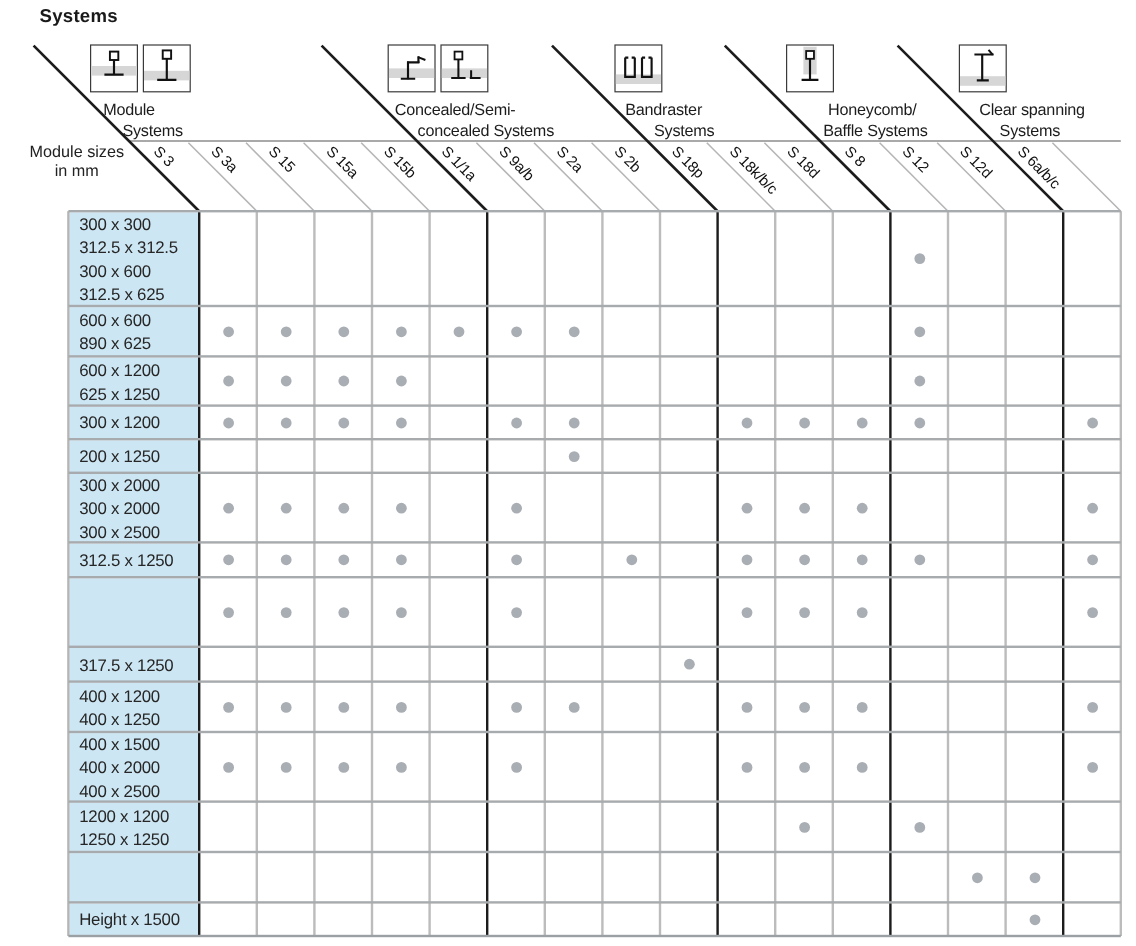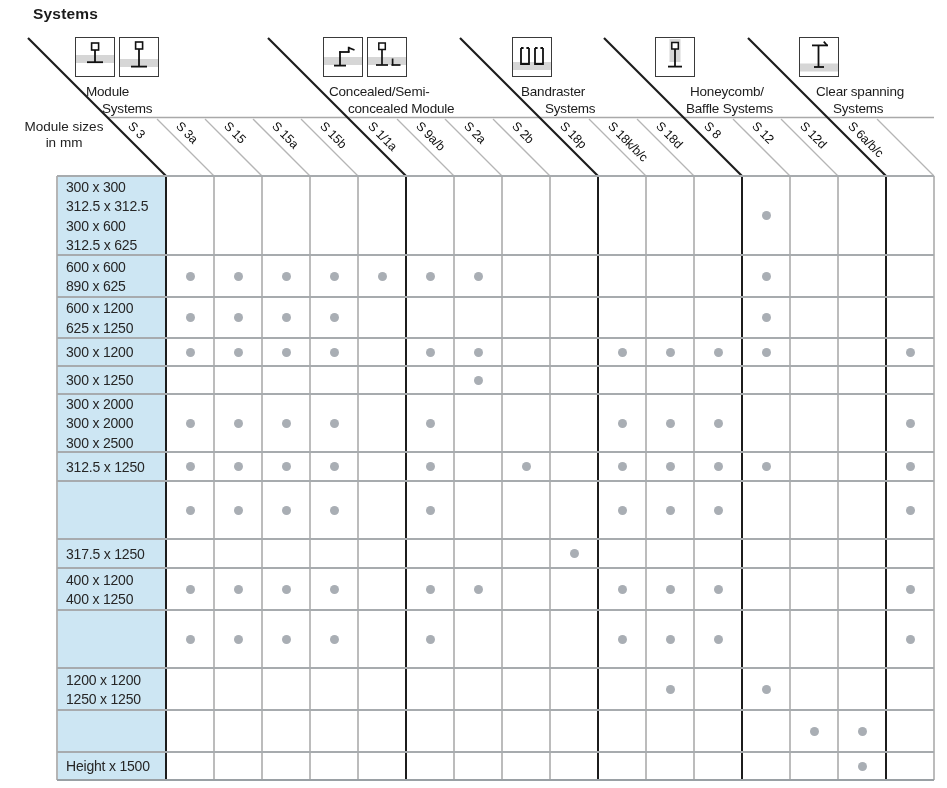--- a/index.html
+++ b/index.html
@@ -111,21 +111,21 @@
       <line x1="14" y1="29" x2="24" y2="29" stroke="#111" stroke-width="1.8"></line>
     </svg>
 </div>
 
 <div class="abs group-label" style="left:86px;">
   <span>Module</span>
   <span style="padding-left:16px;">Systems</span>
 </div>
 <div class="abs group-label" style="left:329px;">
   <span>Concealed/Semi-</span>
-  <span style="padding-left:19px;">concealed Module</span>
+  <span style="padding-left:19px;">concealed Systems</span>
 </div>
 <div class="abs group-label" style="left:521px;">
   <span>Bandraster</span>
   <span style="padding-left:24px;">Systems</span>
 </div>
 <div class="abs group-label" style="left:686px;">
   <span style="padding-left:4px;">Honeycomb/</span>
   <span>Baffle Systems</span>
 </div>
 <div class="abs group-label" style="left:816px;">
@@ -191,21 +191,21 @@
     <div class="abs dot" style="left: 329.5px; top: 347.5px; width: 9px; height: 9px;"></div>
     <div class="abs dot" style="left: 425.5px; top: 347.5px; width: 9px; height: 9px;"></div>
     <div class="abs dot" style="left: 473.5px; top: 347.5px; width: 9px; height: 9px;"></div>
     <div class="abs dot" style="left: 617.5px; top: 347.5px; width: 9px; height: 9px;"></div>
     <div class="abs dot" style="left: 665.5px; top: 347.5px; width: 9px; height: 9px;"></div>
     <div class="abs dot" style="left: 713.5px; top: 347.5px; width: 9px; height: 9px;"></div>
     <div class="abs dot" style="left: 761.5px; top: 347.5px; width: 9px; height: 9px;"></div>
     <div class="abs dot" style="left: 905.5px; top: 347.5px; width: 9px; height: 9px;"></div>
     <div class="abs blue-cell" style="left: 58px; top: 367px; width: 107px; height: 27px;"></div>
     <div class="abs row-label" style="left: 66px; top: 371.4px;">
-      <span style="display: block;">300 x 1250</span>
+      <span style="display: block;">200 x 1250</span>
     </div>
     <div class="abs dot" style="left: 473.5px; top: 375.5px; width: 9px; height: 9px;"></div>
     <div class="abs blue-cell" style="left: 58px; top: 395px; width: 107px; height: 57px;"></div>
     <div class="abs row-label" style="left: 66px; top: 395.2px;">
       <span style="display: block;">300 x 2000</span>
       <span style="display: block;">300 x 2000</span>
       <span style="display: block;">300 x 2500</span>
     </div>
     <div class="abs dot" style="left: 185.5px; top: 418.5px; width: 9px; height: 9px;"></div>
     <div class="abs dot" style="left: 233.5px; top: 418.5px; width: 9px; height: 9px;"></div>
@@ -255,20 +255,25 @@
     <div class="abs dot" style="left: 233.5px; top: 584.5px; width: 9px; height: 9px;"></div>
     <div class="abs dot" style="left: 281.5px; top: 584.5px; width: 9px; height: 9px;"></div>
     <div class="abs dot" style="left: 329.5px; top: 584.5px; width: 9px; height: 9px;"></div>
     <div class="abs dot" style="left: 425.5px; top: 584.5px; width: 9px; height: 9px;"></div>
     <div class="abs dot" style="left: 473.5px; top: 584.5px; width: 9px; height: 9px;"></div>
     <div class="abs dot" style="left: 617.5px; top: 584.5px; width: 9px; height: 9px;"></div>
     <div class="abs dot" style="left: 665.5px; top: 584.5px; width: 9px; height: 9px;"></div>
     <div class="abs dot" style="left: 713.5px; top: 584.5px; width: 9px; height: 9px;"></div>
     <div class="abs dot" style="left: 905.5px; top: 584.5px; width: 9px; height: 9px;"></div>
     <div class="abs blue-cell" style="left: 58px; top: 611px; width: 107px; height: 57px;"></div>
+    <div class="abs row-label" style="left: 66px; top: 611.2px;">
+      <span style="display: block;">400 x 1500</span>
+      <span style="display: block;">400 x 2000</span>
+      <span style="display: block;">400 x 2500</span>
+    </div>
     <div class="abs dot" style="left: 185.5px; top: 634.5px; width: 9px; height: 9px;"></div>
     <div class="abs dot" style="left: 233.5px; top: 634.5px; width: 9px; height: 9px;"></div>
     <div class="abs dot" style="left: 281.5px; top: 634.5px; width: 9px; height: 9px;"></div>
     <div class="abs dot" style="left: 329.5px; top: 634.5px; width: 9px; height: 9px;"></div>
     <div class="abs dot" style="left: 425.5px; top: 634.5px; width: 9px; height: 9px;"></div>
     <div class="abs dot" style="left: 617.5px; top: 634.5px; width: 9px; height: 9px;"></div>
     <div class="abs dot" style="left: 665.5px; top: 634.5px; width: 9px; height: 9px;"></div>
     <div class="abs dot" style="left: 713.5px; top: 634.5px; width: 9px; height: 9px;"></div>
     <div class="abs dot" style="left: 905.5px; top: 634.5px; width: 9px; height: 9px;"></div>
     <div class="abs blue-cell" style="left: 58px; top: 669px; width: 107px; height: 41px;"></div>

